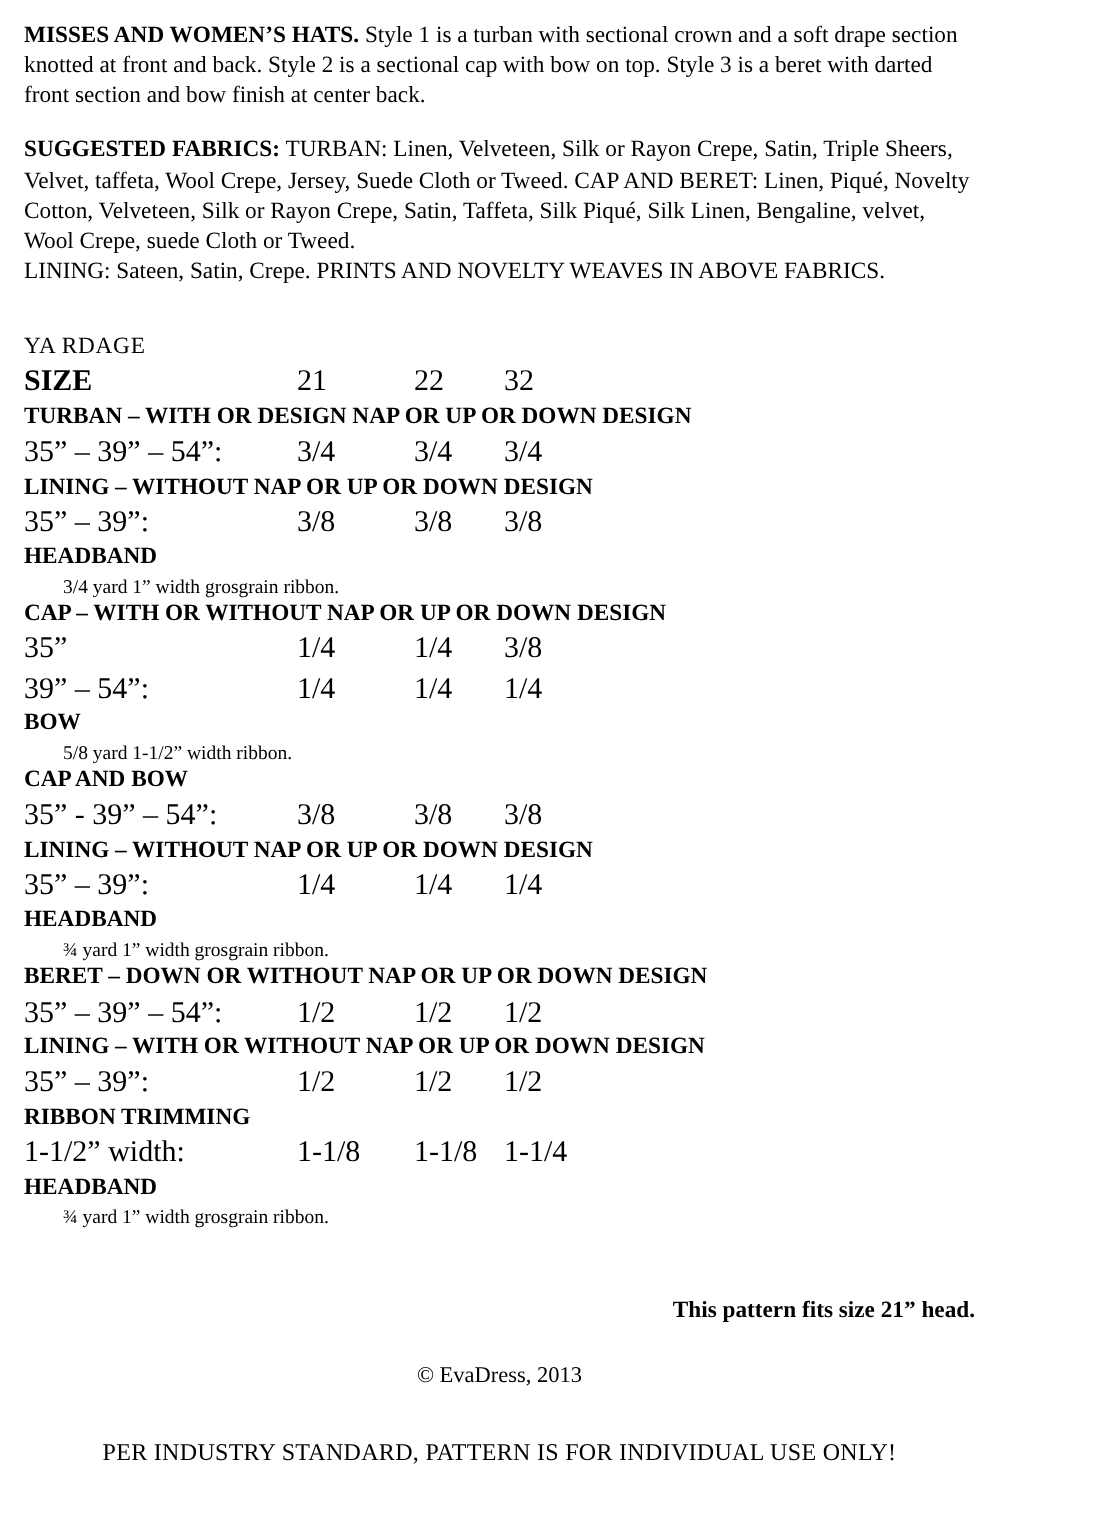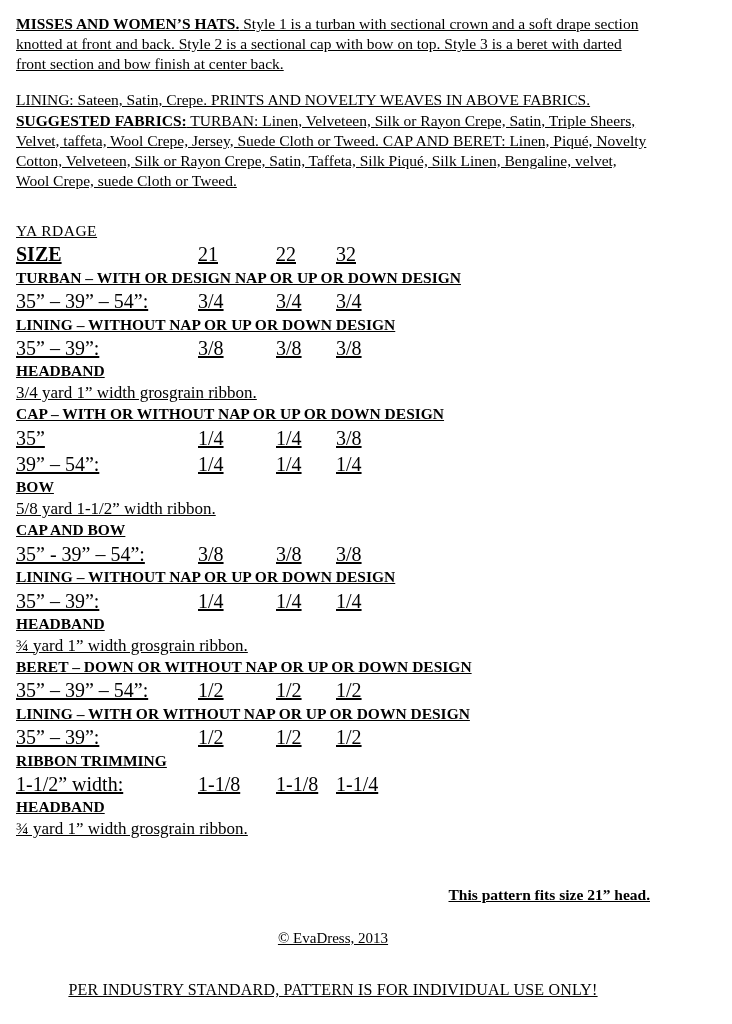--- a/index.html
+++ b/index.html
@@ -14,21 +14,20 @@
     color: #000000;
     -webkit-font-smoothing: antialiased;
   }
   .page {
     position: relative;
     width: 668px;
     height: 1024px;
     box-sizing: border-box;
     padding: 14px 18px 0 16px;
     overflow: hidden;
-    text-decoration: underline;
   }
   .para {
     font-size: 15.5px;
     line-height: 1.30;
     text-align: left;
     margin: 0 0 0 0;
   }
   .para .lead {
     font-weight: bold;
   }
@@ -54,22 +53,23 @@
   }
   .row .c1 { width: 78px; flex: 0 0 78px; }
   .row .c2 { width: 60px; flex: 0 0 60px; }
   .row .c3 { width: 60px; flex: 0 0 60px; }
   .head {
     font-weight: bold;
     font-size: 15.5px;
     line-height: 1.32;
   }
   .plain {
-    font-size: 17px;
+    font-size: 13px;
     line-height: 1.32;
+    margin-left: 26px;
   }
   .bold { font-weight: bold; }
   .footer-fit {
     text-align: right;
     font-weight: bold;
     font-size: 15.5px;
     margin-top: 46px;
   }
   .footer-copy {
     text-align: center;
@@ -85,22 +85,22 @@
 </style>
 </head>
 <body>
 
 <div class="page">
 
   <p class="para"><span class="lead">MISSES AND WOMEN’S HATS.</span><span>  Style 1 is a turban with sectional crown and a soft drape section knotted at front and back.  Style 2 is a sectional cap with bow on top.  Style 3 is a beret with darted front section and bow finish at center back.</span></p>
 
   <div class="block-gap"></div>
 
+  <p class="para"><span class="lead">SUGGESTED FABRICS:</span><span> TURBAN: Linen, Velveteen, Silk or Rayon Crepe, Satin, Triple Sheers, Velvet, taffeta, Wool Crepe, Jersey, Suede Cloth or Tweed.  CAP AND BERET: Linen, Piqué, Novelty Cotton, Velveteen, Silk or Rayon Crepe, Satin, Taffeta, Silk Piqué, Silk Linen, Bengaline, velvet, Wool Crepe, suede Cloth or Tweed.</span></p>
   <p class="para">LINING: Sateen, Satin, Crepe.  PRINTS AND NOVELTY WEAVES IN ABOVE FABRICS.</p>
-  <p class="para"><span class="lead">SUGGESTED FABRICS:</span><span> TURBAN: Linen, Velveteen, Silk or Rayon Crepe, Satin, Triple Sheers, Velvet, taffeta, Wool Crepe, Jersey, Suede Cloth or Tweed.  CAP AND BERET: Linen, Piqué, Novelty Cotton, Velveteen, Silk or Rayon Crepe, Satin, Taffeta, Silk Piqué, Silk Linen, Bengaline, velvet, Wool Crepe, suede Cloth or Tweed.</span></p>
 
   <div class="yardage-title">YA RDAGE</div>
 
   <div class="row">
     <span class="label bold">SIZE</span>
     <span class="c1">21</span>
     <span class="c2">22</span>
     <span class="c3">32</span>
   </div>
 

